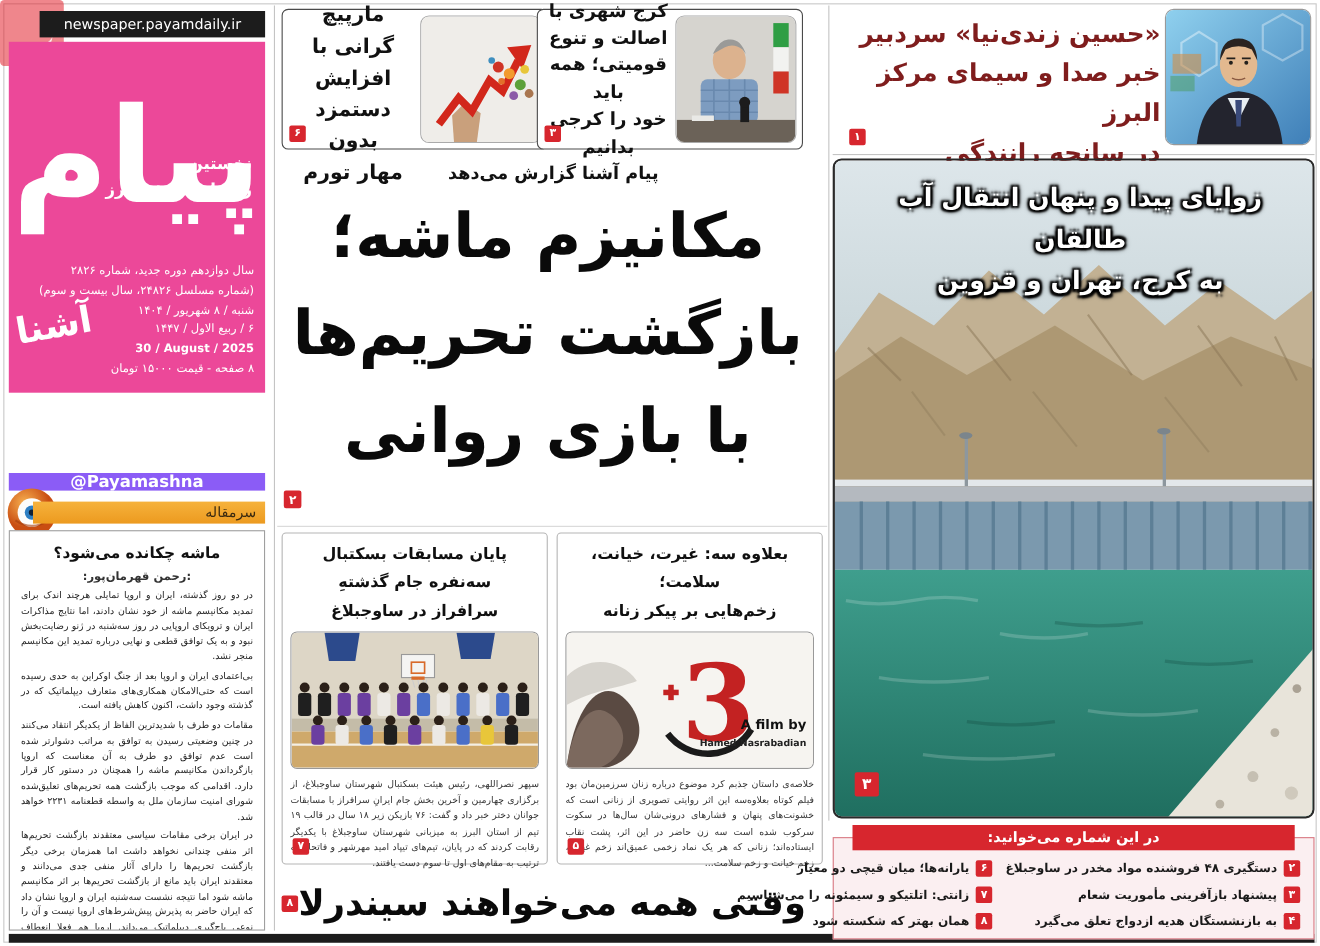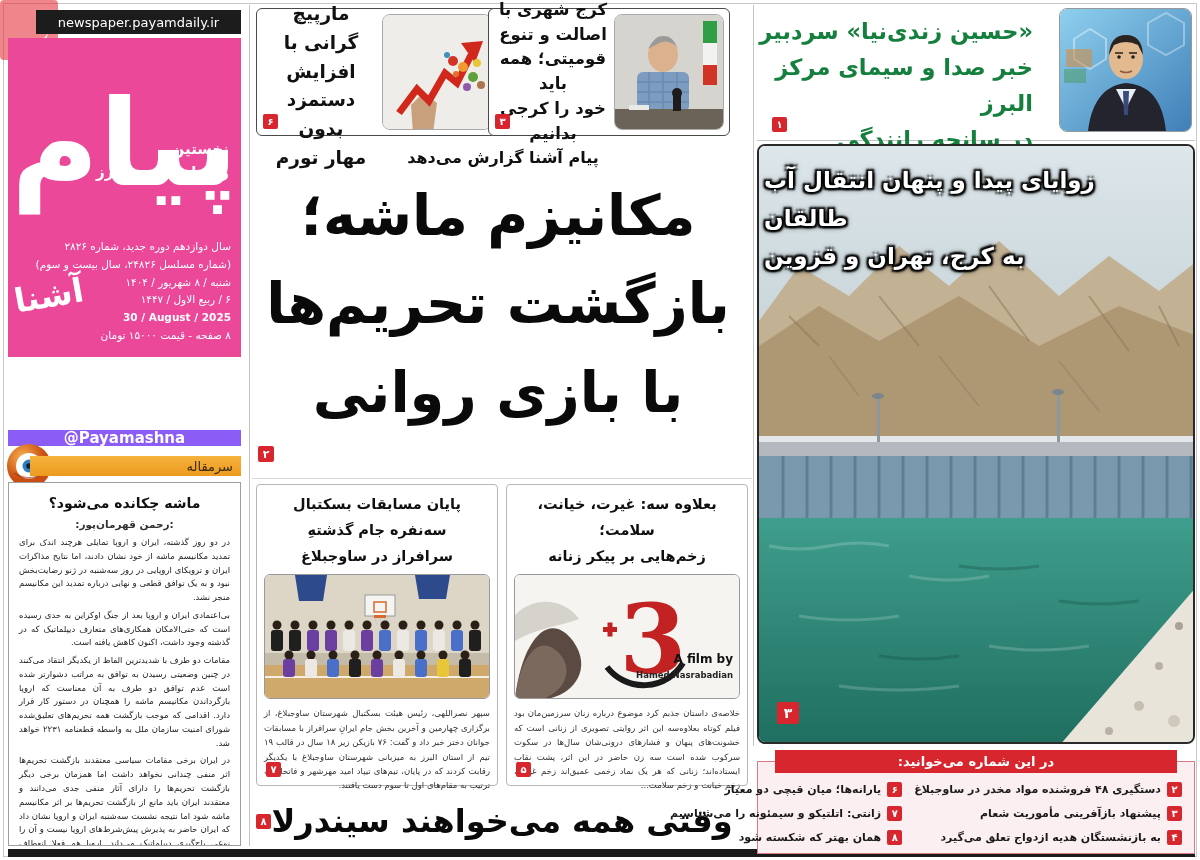--- a/index.html
+++ b/index.html
@@ -55,34 +55,34 @@
                  flex-direction:column;justify-content:center;text-align:center;
                  font-weight:bold;color:#111;direction:rtl;}
   .news-box .img{position:absolute;right:5px;top:5px;bottom:5px;width:108px;border-radius:8px;
                  overflow:hidden;border:1px solid #aaa;}
   .box-a{left:256px;} .box-a .txt{font-size:18.5px;line-height:1.55;}
   .box-b{left:488px;} .box-b .txt{font-size:16.5px;line-height:1.5;}
 
   .topright{position:absolute;left:758px;top:5px;width:437px;height:133px;}
   .topright .photo{position:absolute;right:3px;top:3px;width:131px;height:122px;border-radius:8px;
                    overflow:hidden;border:1px solid #999;}
-  .topright .txt{position:absolute;left:0;right:162px;top:8px;direction:rtl;text-align:right;
-                 font-weight:bold;font-size:22.5px;line-height:1.6;color:#15803d;}
+  .topright .txt{position:absolute;left:0;right:140px;top:8px;direction:rtl;text-align:right;
+                 font-weight:bold;font-size:22.5px;line-height:1.6;color:#7f1d1d;}
 
   
   .kicker{position:absolute;left:256px;top:148px;width:494px;text-align:center;font-weight:bold;
           font-size:16px;color:#111;direction:rtl;}
   .lead{position:absolute;left:248px;top:172px;width:500px;text-align:center;direction:rtl;
         font-weight:bold;color:#0a0a0a;font-size:56px;line-height:1.58;}
   .lead-badge{left:258px;top:446px;width:16px;height:16px;font-size:11px;}
 
   
   .dam-box{position:absolute;left:757px;top:144px;width:438px;height:600px;border:2px solid #2a2a2a;
            border-radius:8px;overflow:hidden;box-sizing:border-box;}
-  .dam-title{position:absolute;left:5px;right:8px;top:16px;text-align:left;direction:rtl;
+  .dam-title{position:absolute;left:20px;right:8px;top:16px;text-align:center;direction:rtl;
              color:#fff;font-weight:bold;font-size:23px;line-height:1.65;
              text-shadow:-2px -2px 2px #000,2px -2px 2px #000,-2px 2px 2px #000,2px 2px 2px #000,0 0 6px #000;}
   .dam-badge{left:18px;bottom:18px;width:22px;height:22px;font-size:14px;}
 
   
   .issue-header{position:absolute;left:775px;top:750px;width:402px;height:23px;background:#d7262e;
                 color:#fff;font-weight:bold;font-size:13px;display:flex;align-items:center;
                 justify-content:center;z-index:3;direction:rtl;}
   .issue-box{position:absolute;left:757px;top:761px;width:438px;height:93px;background:#fbeff1;
              border:1px solid #d97a84;box-sizing:border-box;z-index:2;

